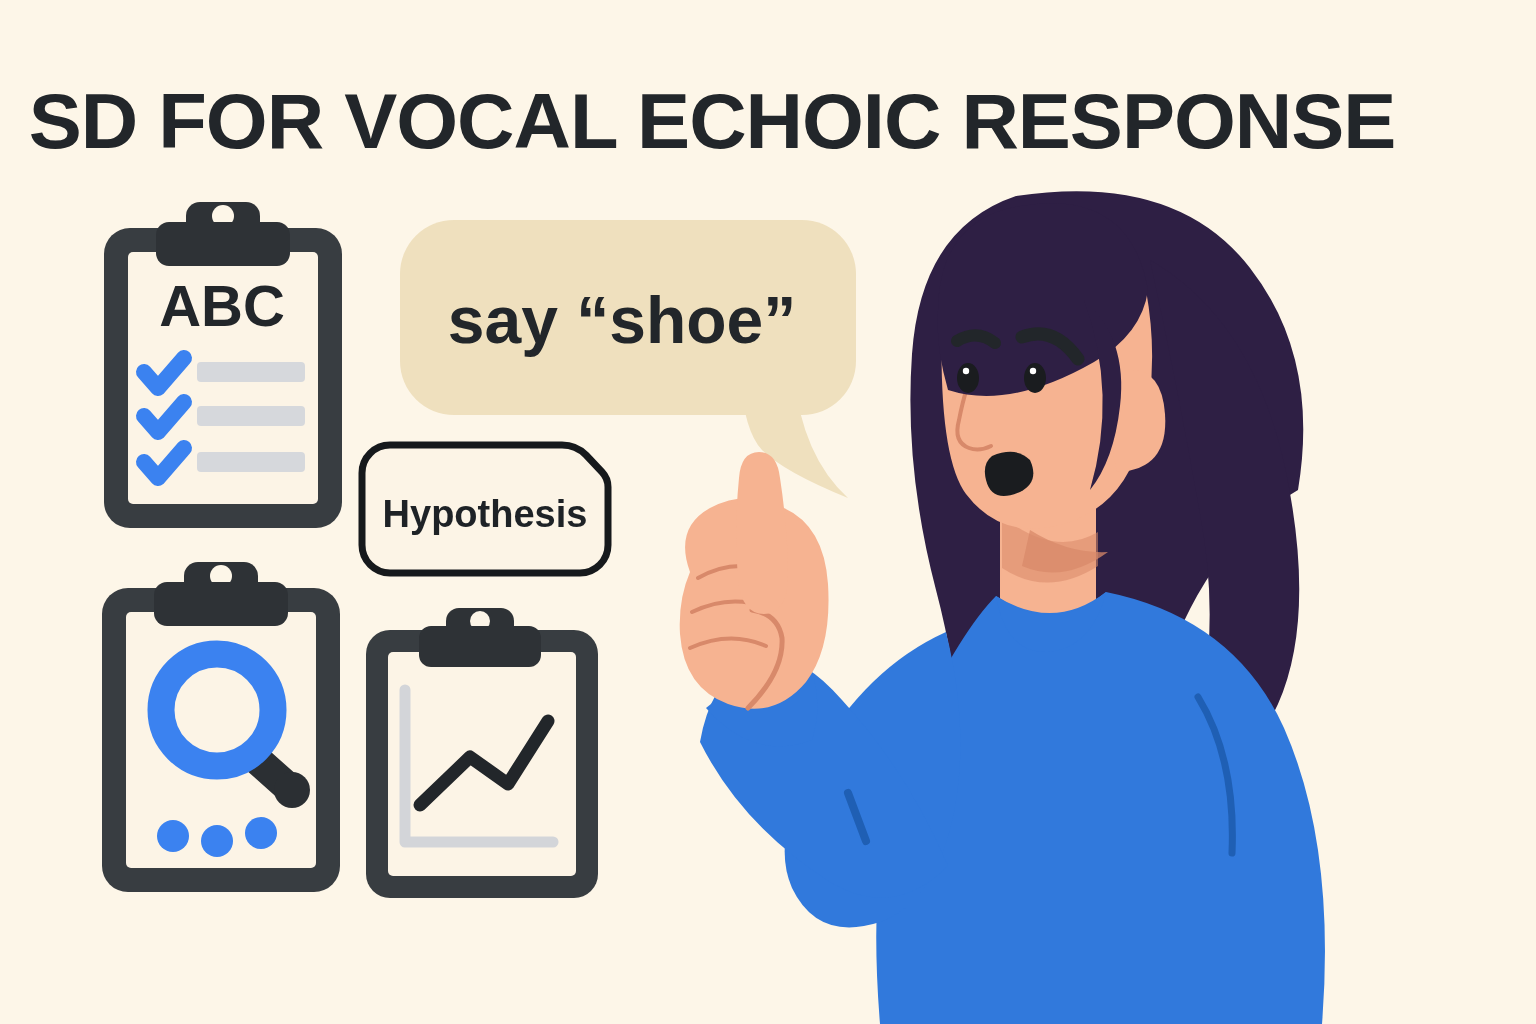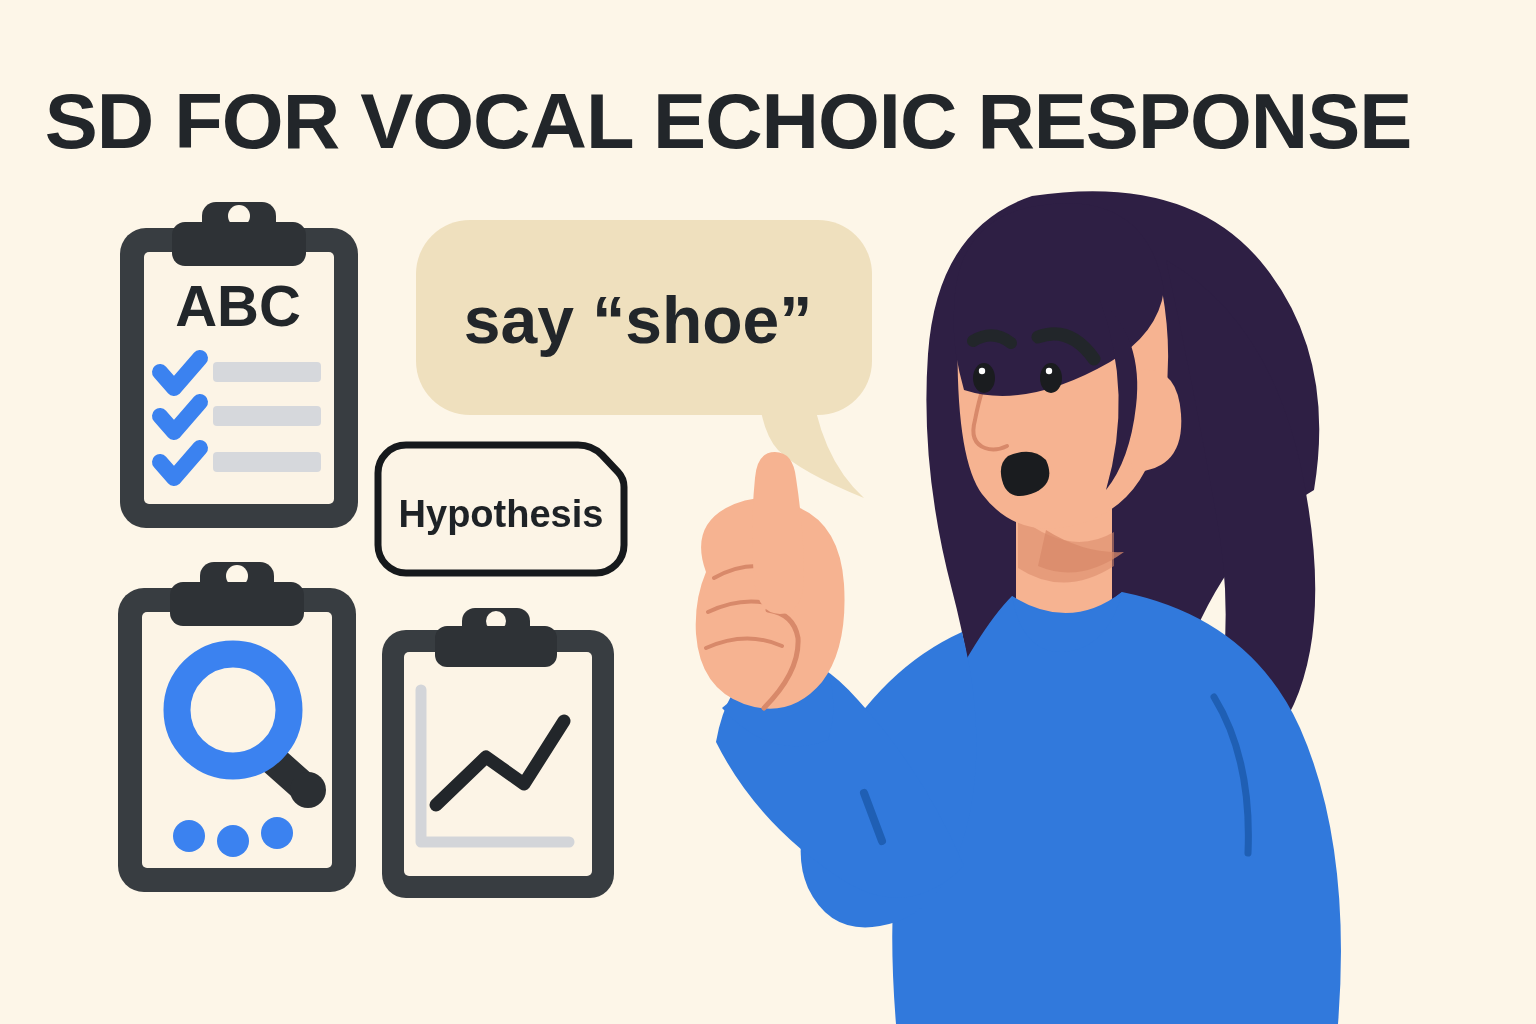--- a/index.html
+++ b/index.html
@@ -8,21 +8,20 @@
     padding: 0;
     background: #FDF6E8;
   }
   #stage {
     position: relative;
     width: 1412px;
     height: 1024px;
     background: #22c55e;
     overflow: hidden;
     font-family: "Liberation Sans", sans-serif;
-    margin-left: 16px;
   }
   #scene {
     position: absolute;
     inset: 0;
     width: 1536px;
     height: 1024px;
   }
   .svg-text-title {
     font-family: "Liberation Sans", sans-serif;
     font-weight: bold;

